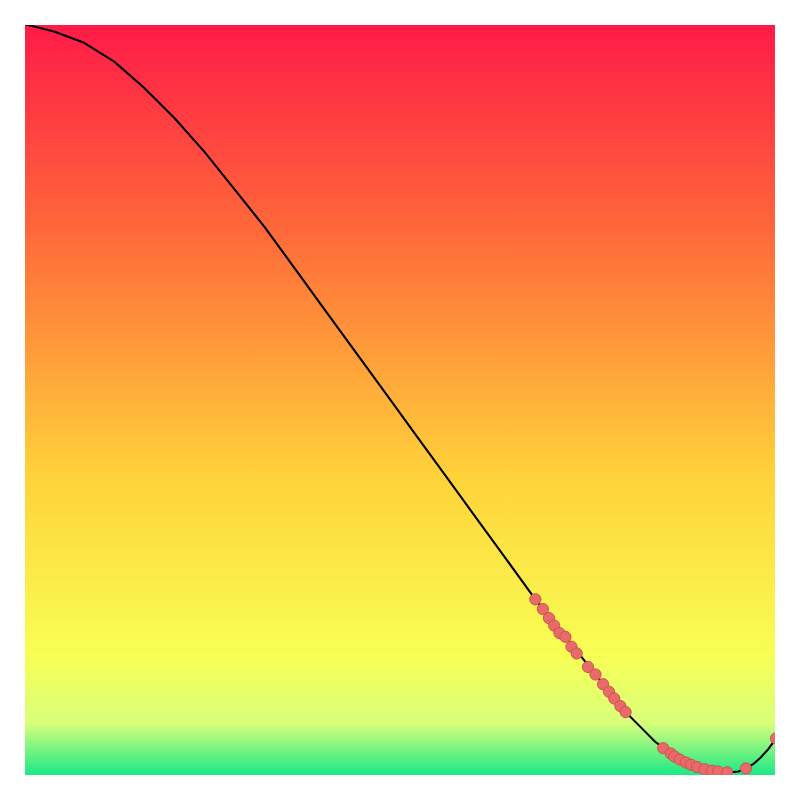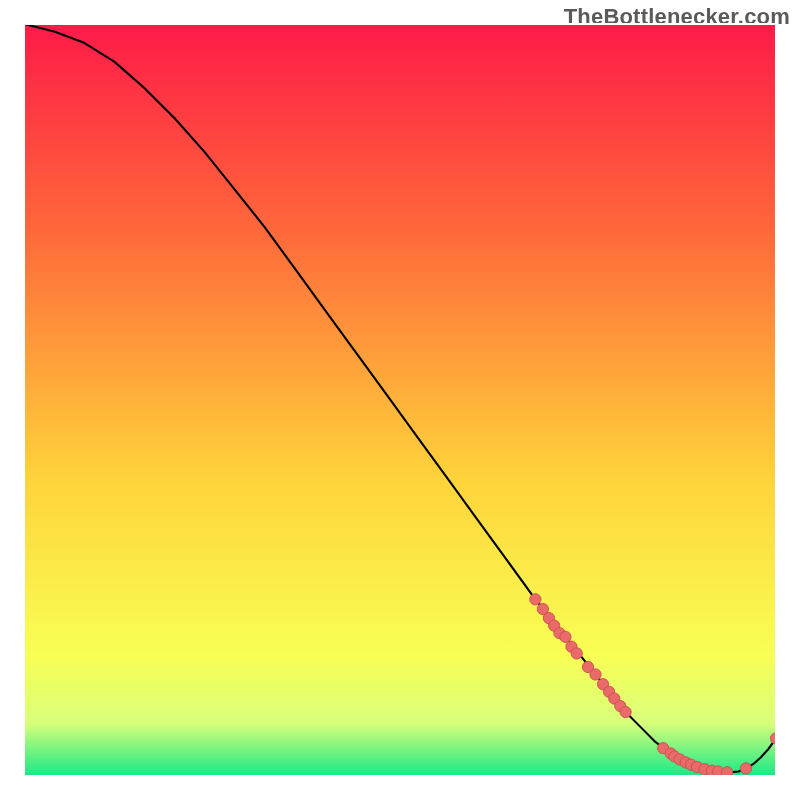--- a/index.html
+++ b/index.html
@@ -73,21 +73,20 @@
     left: -1px; bottom: -1px; right: -1px; height: 2px;
   }
   .frame .r {
     right: -1px; top: -1px; bottom: -1px; width: 2px;
   }
 </style>
 </head>
 <body>
 
 <div class="chart-wrap">
-  <div class="attribution">TheBottlenecker.com</div>
 
   <div class="plot-area">
     <svg class="gradient" viewBox="0 0 100 100" preserveAspectRatio="none">
       <defs>
         <linearGradient id="bg" x1="0" y1="0" x2="0" y2="1">
           <stop offset="0" stop-color="#ff1a48"></stop>
           <stop offset="0.28" stop-color="#ff6a3a"></stop>
           <stop offset="0.60" stop-color="#ffd23a"></stop>
           <stop offset="0.84" stop-color="#f8ff55"></stop>
           <stop offset="0.93" stop-color="#d8ff7a"></stop>

